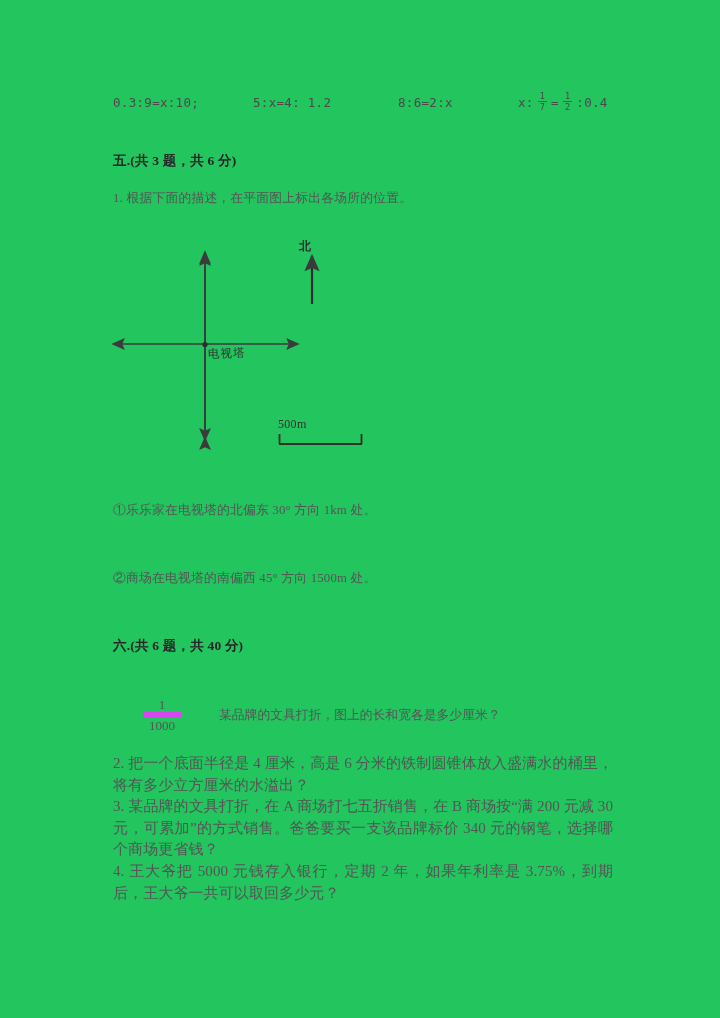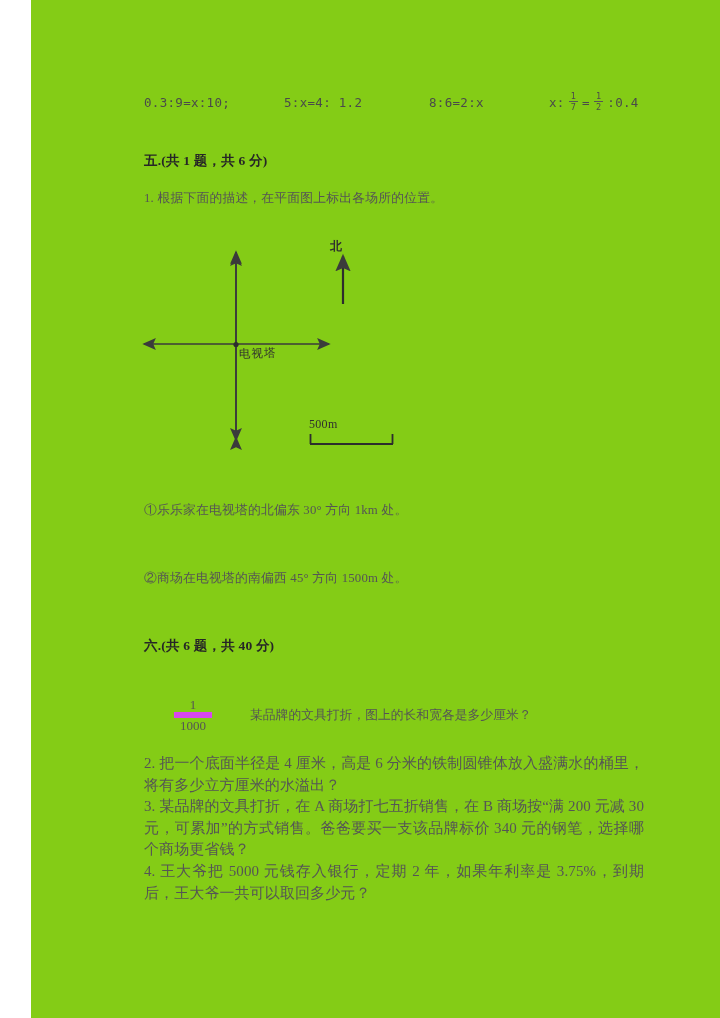--- a/index.html
+++ b/index.html
@@ -12,22 +12,21 @@
     height: 1018px;
     position: relative;
     font-family: "Liberation Serif", "DejaVu Serif", serif;
     color: #3a3a3a;
     overflow: hidden;
   }
 
   .page {
     position: absolute;
     inset: 0;
-    background: #84cc16;
-    margin-left: 31px;
+    background: #22c55e;
   }
 
   .eqrow {
     position: absolute;
     left: 113px;
     top: 88px;
     width: 520px;
     height: 28px;
     display: flex;
     align-items: center;
@@ -172,21 +171,21 @@
       </span>
       <span>=</span>
       <span class="frac">
         <span class="num">1</span>
         <span class="den">2</span>
       </span>
       <span>:0.4</span>
     </span>
   </div>
 
-  <div class="section-head" style="top:152px;">五.(共 1 题，共 6 分)</div>
+  <div class="section-head" style="top:152px;">五.(共 3 题，共 6 分)</div>
 
   <div class="qline" style="top:188px;">1. 根据下面的描述，在平面图上标出各场所的位置。</div>
 
   <div class="diagram">
     <svg width="300" height="235" viewBox="0 0 300 235" xmlns="http://www.w3.org/2000/svg">
       <defs>
         <marker id="ah" markerWidth="10" markerHeight="10" refX="7" refY="3.5" orient="auto" markerUnits="strokeWidth">
           <path d="M0,0 L8,3.5 L0,7 L1.6,3.5 z" fill="#3b3b3b"></path>
         </marker>
       </defs>

